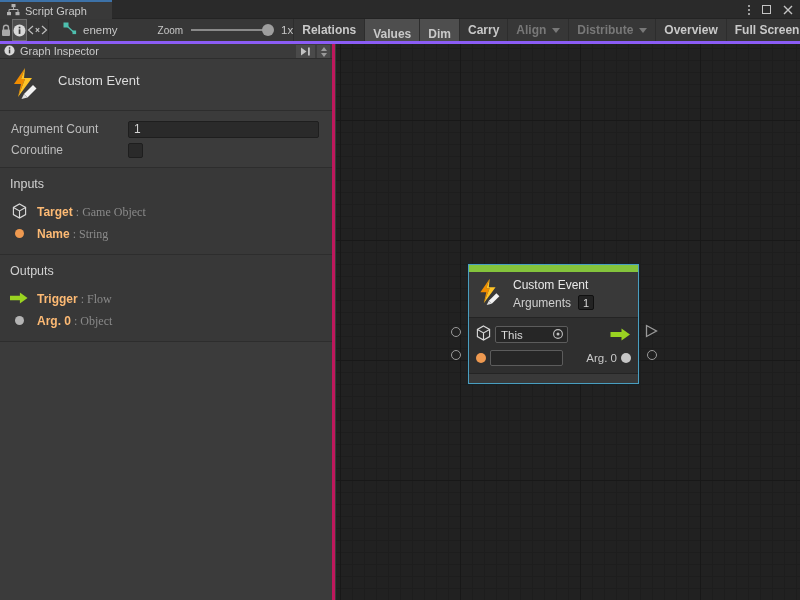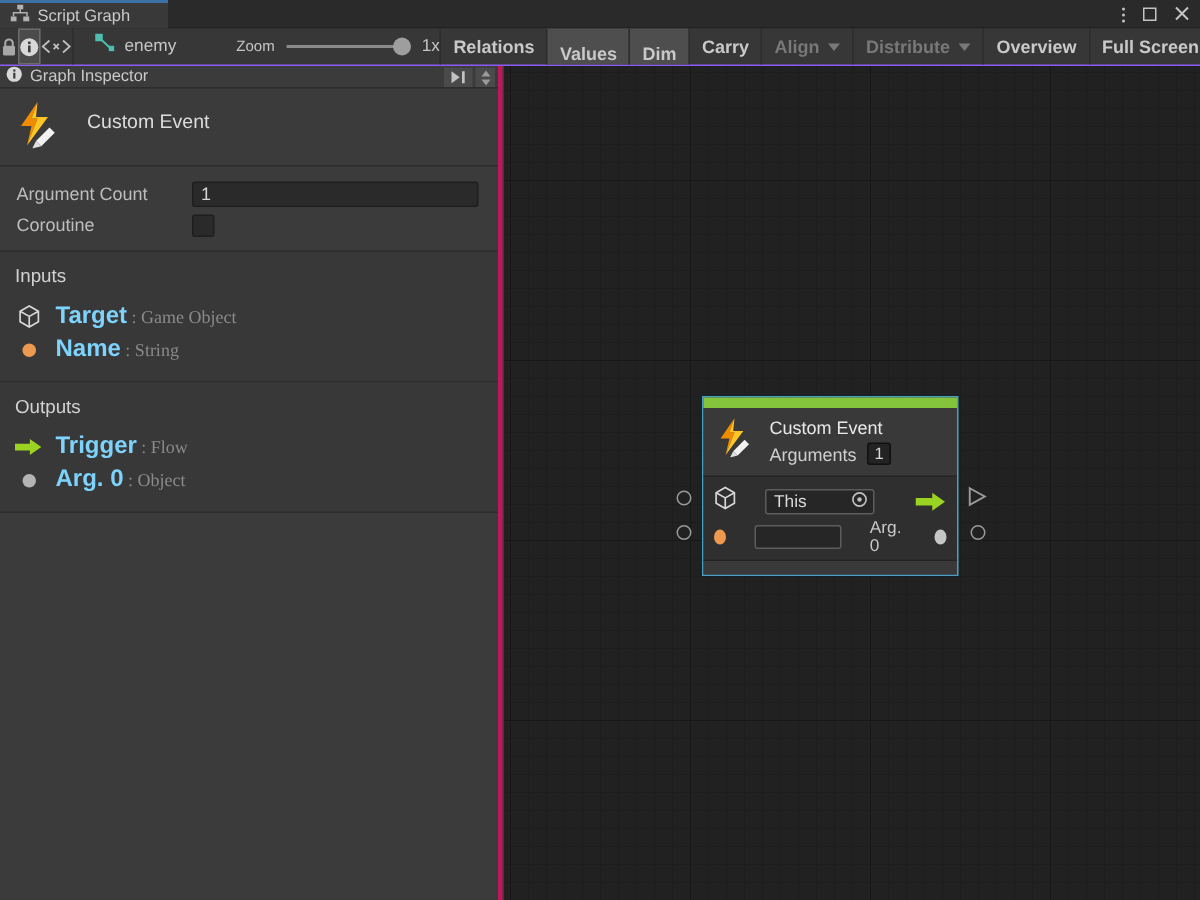--- a/index.html
+++ b/index.html
@@ -23,21 +23,21 @@
   }
   .tab-label { color:#c9c9c9; font-size:11px; white-space:nowrap; }
   .win-controls { position:absolute; right:7px; top:0; height:19px; display:flex; align-items:center; gap:12px; }
   .dots3 { display:flex; flex-direction:column; gap:2px; }
   .dots3 i { width:2px; height:2px; background:#c4c4c4; border-radius:50%; display:block; }
   .maxbox { width:9px; height:9px; border:1px solid #c4c4c4; }
 
   
   .toolbar {
     position:absolute; top:19px; left:0; right:0; height:25px;
-    background:#373737; border-bottom:1px solid #8b5cf6;
+    background:#373737; border-bottom:3px solid #8b5cf6;
     display:flex; align-items:stretch;
   }
   .tool-btn { display:flex; align-items:center; justify-content:center; width:27px; }
   .tool-btn.selected { background:#4b4b4b; border:1px solid #6c6c6c; width:27px; }
   .tool-code { width:62px; display:flex; align-items:center; justify-content:center; border-right:1px solid #2d2d2d; }
   .graph-ref { display:flex; align-items:center; gap:6px; padding:0 12px 0 14px; }
   .graph-ref-label { color:#c6c6c6; font-size:11.5px; }
   .zoom-area { display:flex; align-items:center; gap:8px; margin-left:28px; }
   .zoom-label { color:#c6c6c6; font-size:10px; }
   .zoom-track { width:78px; height:2px; background:#8a8a8a; position:relative; }
@@ -77,21 +77,21 @@
   .text-input {
     flex:1; height:17px; background:#2a2a2a; border:1px solid #1e1e1e; border-radius:2px;
     color:#d4d4d4; font-size:12px; padding:0 5px; font-family:"Liberation Sans", sans-serif; outline:none;
   }
   .checkbox { width:15px; height:15px; background:#2a2a2a; border:1px solid #1e1e1e; border-radius:2px; }
 
   .section { background:#383838; border-bottom:1px solid #2d2d2d; padding:9px 10px 10px 10px; }
   .section-title { color:#d2d2d2; font-size:12.5px; margin-bottom:9px; }
   .port-row { display:flex; align-items:center; height:22px; gap:9px; }
   .port-icon-cell { width:18px; display:flex; align-items:center; justify-content:center; }
-  .port-name { color:#7dd3fc; font-size:16px; font-weight:bold; }
+  .port-name { color:#fdba74; font-size:12px; font-weight:bold; }
   .port-type { color:#8a8a8a; font-size:12px; margin-left:3px;font-family:Liberation Serif, serif; }
   .dot { border-radius:50%; }
   .dot-orange { width:9px; height:9px; background:#ee9950; }
   .dot-gray { width:9px; height:9px; background:#b4b4b4; }
 
   
   .graph {
     position:absolute; left:336px; top:44px; right:0; bottom:0;
     background-color:#212121;
     background-image:
@@ -108,21 +108,21 @@
   .colorbar { height:7px; background:#84c43c; }
   .nheader { background:#393939; padding:6px 8px 7px 8px; display:flex; gap:9px; align-items:flex-start; border-bottom:1px solid #242424; }
   .nheader-text { display:flex; flex-direction:column; gap:3px; }
   .ntitle { font-size:12px; color:#e8e8e8; white-space:nowrap; }
   .nargs { display:flex; align-items:center; gap:7px; font-size:12px; color:#cfcfcf; }
   .nargs-input {
     width:16px; height:15px; background:#232323; border:1px solid #101010; border-radius:2px;
     color:#d8d8d8; font-size:11px; text-align:center; font-family:"Liberation Sans", sans-serif; outline:none; padding:0;
   }
   .nports { padding:5px 7px 4px 7px; background:#2f2f2f; }
-  .prow { display:flex; align-items:center; height:23px; gap:19px; }
+  .prow { display:flex; align-items:center; height:23px; gap:4px; }
   .this-dd {
     width:73px; height:17px; background:#262626; border:1px solid #5c5c5c; border-radius:2px;
     display:flex; align-items:center; justify-content:space-between; padding:0 3px 0 5px;
   }
   .this-label { font-size:11.5px; color:#dadada; }
   .arg-input { width:73px; height:16px; background:#262626; border:1px solid #5c5c5c; border-radius:2px; }
   .arg-label { font-size:11.5px; color:#c8c8c8; margin-left:auto; }
   .flow-arrow-cell { margin-left:auto; display:flex; align-items:center; }
   .nfooter { height:10px; background:#393939; border-top:1px solid #242424; }
 

